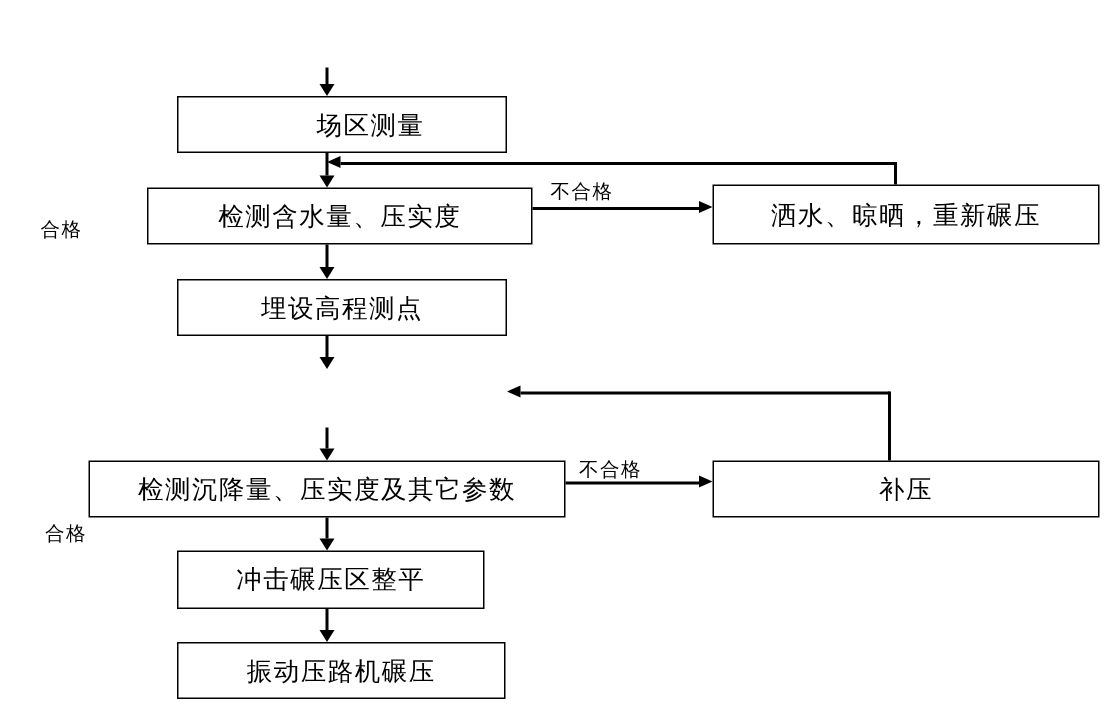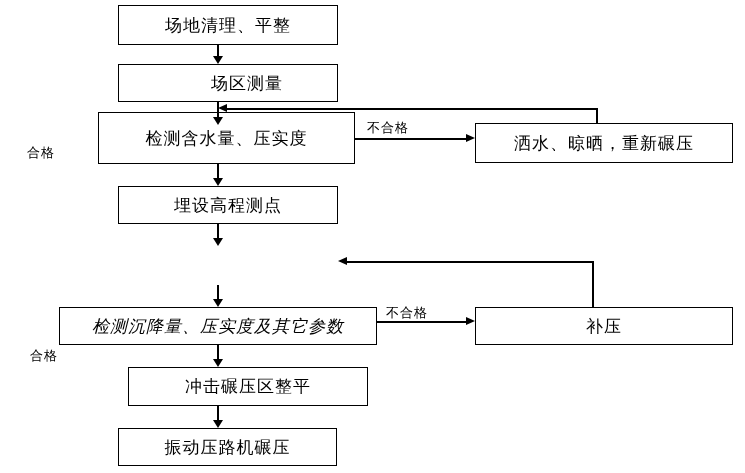--- a/index.html
+++ b/index.html
@@ -65,36 +65,33 @@
     letter-spacing: 1px;
     white-space: nowrap;
     font-family: Liberation Serif, serif;
   }
 </style>
 </head>
 <body>
 
 <div class="canvas">
 
-  <div class="node" style="left:118px; top:5px;   width:220px; height:40px;">
-    <span>场地清理、平整</span>
-  </div>
   <div class="node" style="left:118px; top:64px;  width:220px; height:38px;padding-left:38px;">
     <span>场区测量</span>
   </div>
-  <div class="node" style="left:98px;  top:112px; width:257px; height:52px;">
+  <div class="node" style="left:98px;  top:125px; width:257px; height:38px;">
     <span>检测含水量、压实度</span>
   </div>
   <div class="node" style="left:118px; top:186px; width:220px; height:38px;text-align:center;">
     <span>埋设高程测点</span>
   </div>
-  <div class="node" style="left:59px;  top:307px; width:318px; height:38px;font-style:italic;">
+  <div class="node" style="left:59px;  top:307px; width:318px; height:38px;">
     <span>检测沉降量、压实度及其它参数</span>
   </div>
-  <div class="node" style="left:128px; top:367px; width:240px; height:39px;">
+  <div class="node" style="left:118px; top:367px; width:205px; height:39px;">
     <span>冲击碾压区整平</span>
   </div>
   <div class="node" style="left:118px; top:428px; width:219px; height:38px;">
     <span>振动压路机碾压</span>
   </div>
 
   <div class="node" style="left:475px; top:123px; width:258px; height:40px;">
     <span>洒水、晾晒，重新碾压</span>
   </div>
   <div class="node" style="left:475px; top:307px; width:258px; height:38px;">

